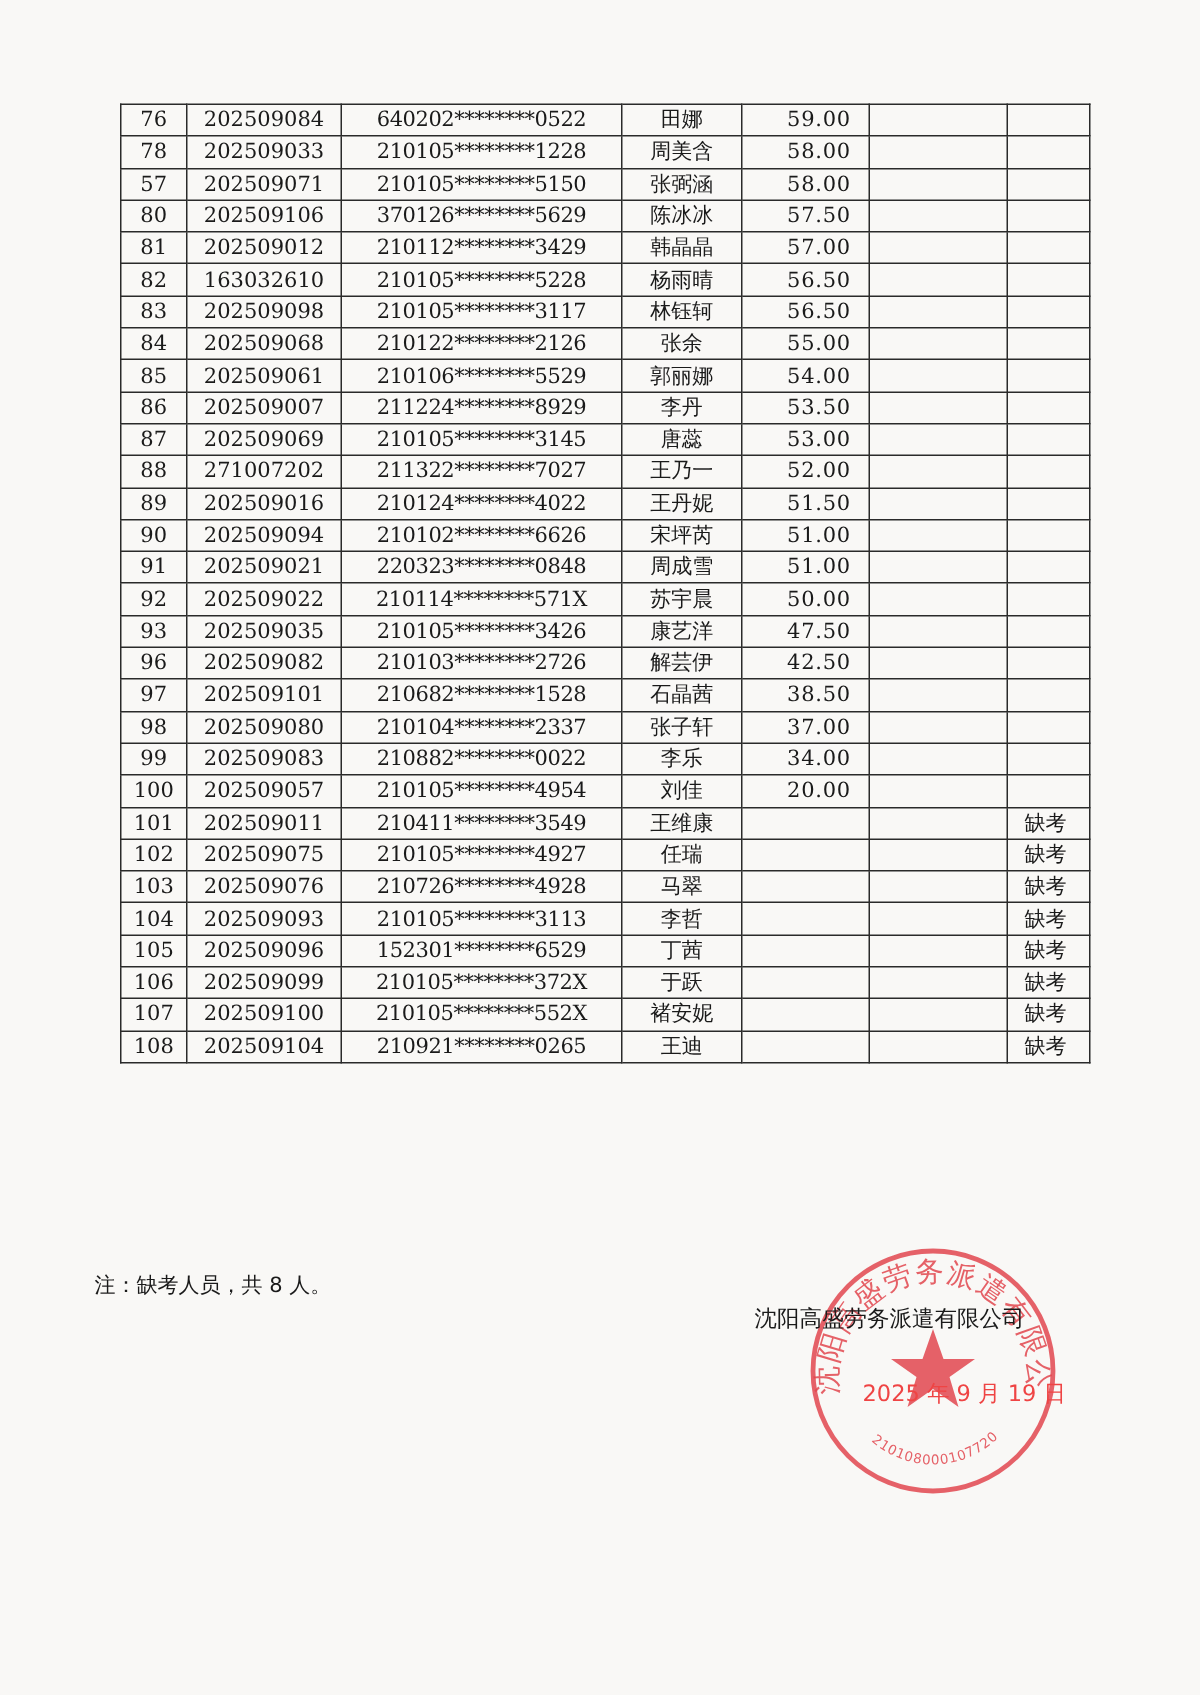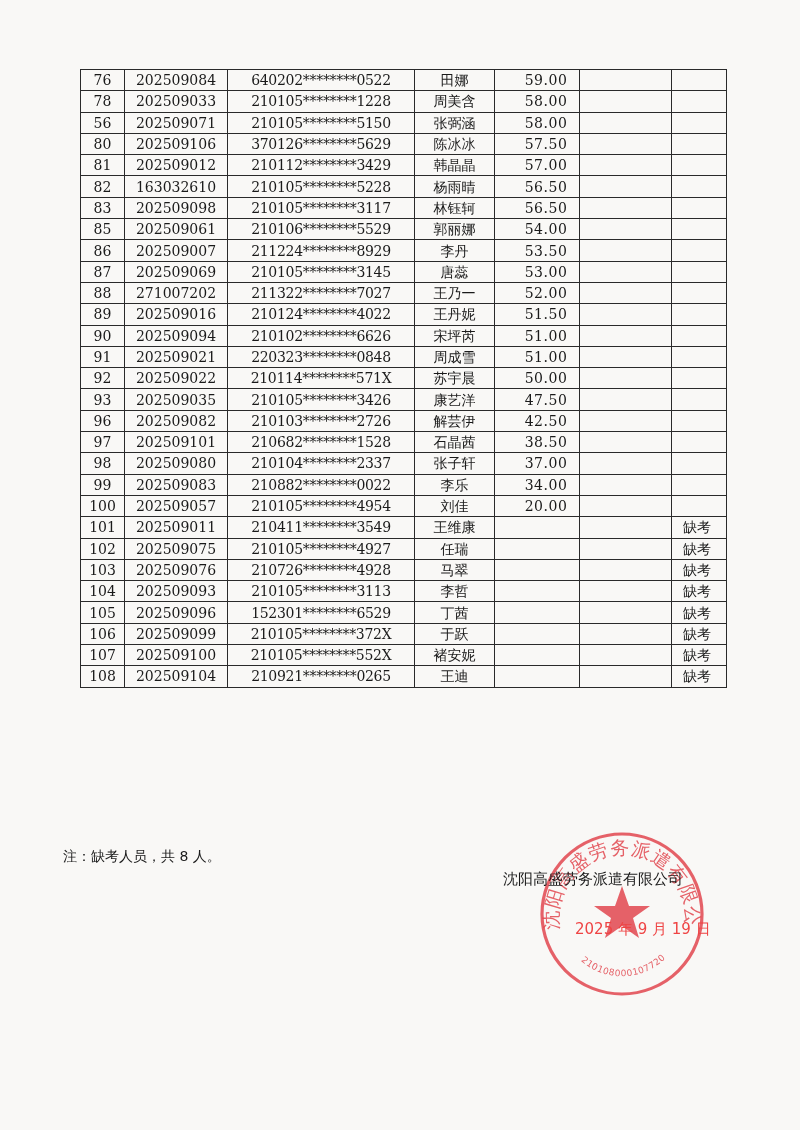--- a/index.html
+++ b/index.html
@@ -87,21 +87,21 @@
         <tr>
           <td>78</td>
           <td>202509033</td>
           <td class="id">210105********1228</td>
           <td>周美含</td>
           <td class="score">58.00</td>
           <td></td>
           <td class="remark"></td>
         </tr>
         <tr>
-          <td>56</td>
+          <td>57</td>
           <td>202509071</td>
           <td class="id">210105********5150</td>
           <td>张弼涵</td>
           <td class="score">58.00</td>
           <td></td>
           <td class="remark"></td>
         </tr>
         <tr>
           <td>80</td>
           <td>202509106</td>
@@ -128,20 +128,29 @@
           <td class="score">56.50</td>
           <td></td>
           <td class="remark"></td>
         </tr>
         <tr>
           <td>83</td>
           <td>202509098</td>
           <td class="id">210105********3117</td>
           <td>林钰轲</td>
           <td class="score">56.50</td>
+          <td></td>
+          <td class="remark"></td>
+        </tr>
+        <tr>
+          <td>84</td>
+          <td>202509068</td>
+          <td class="id">210122********2126</td>
+          <td>张余</td>
+          <td class="score">55.00</td>
           <td></td>
           <td class="remark"></td>
         </tr>
         <tr>
           <td>85</td>
           <td>202509061</td>
           <td class="id">210106********5529</td>
           <td>郭丽娜</td>
           <td class="score">54.00</td>
           <td></td>

